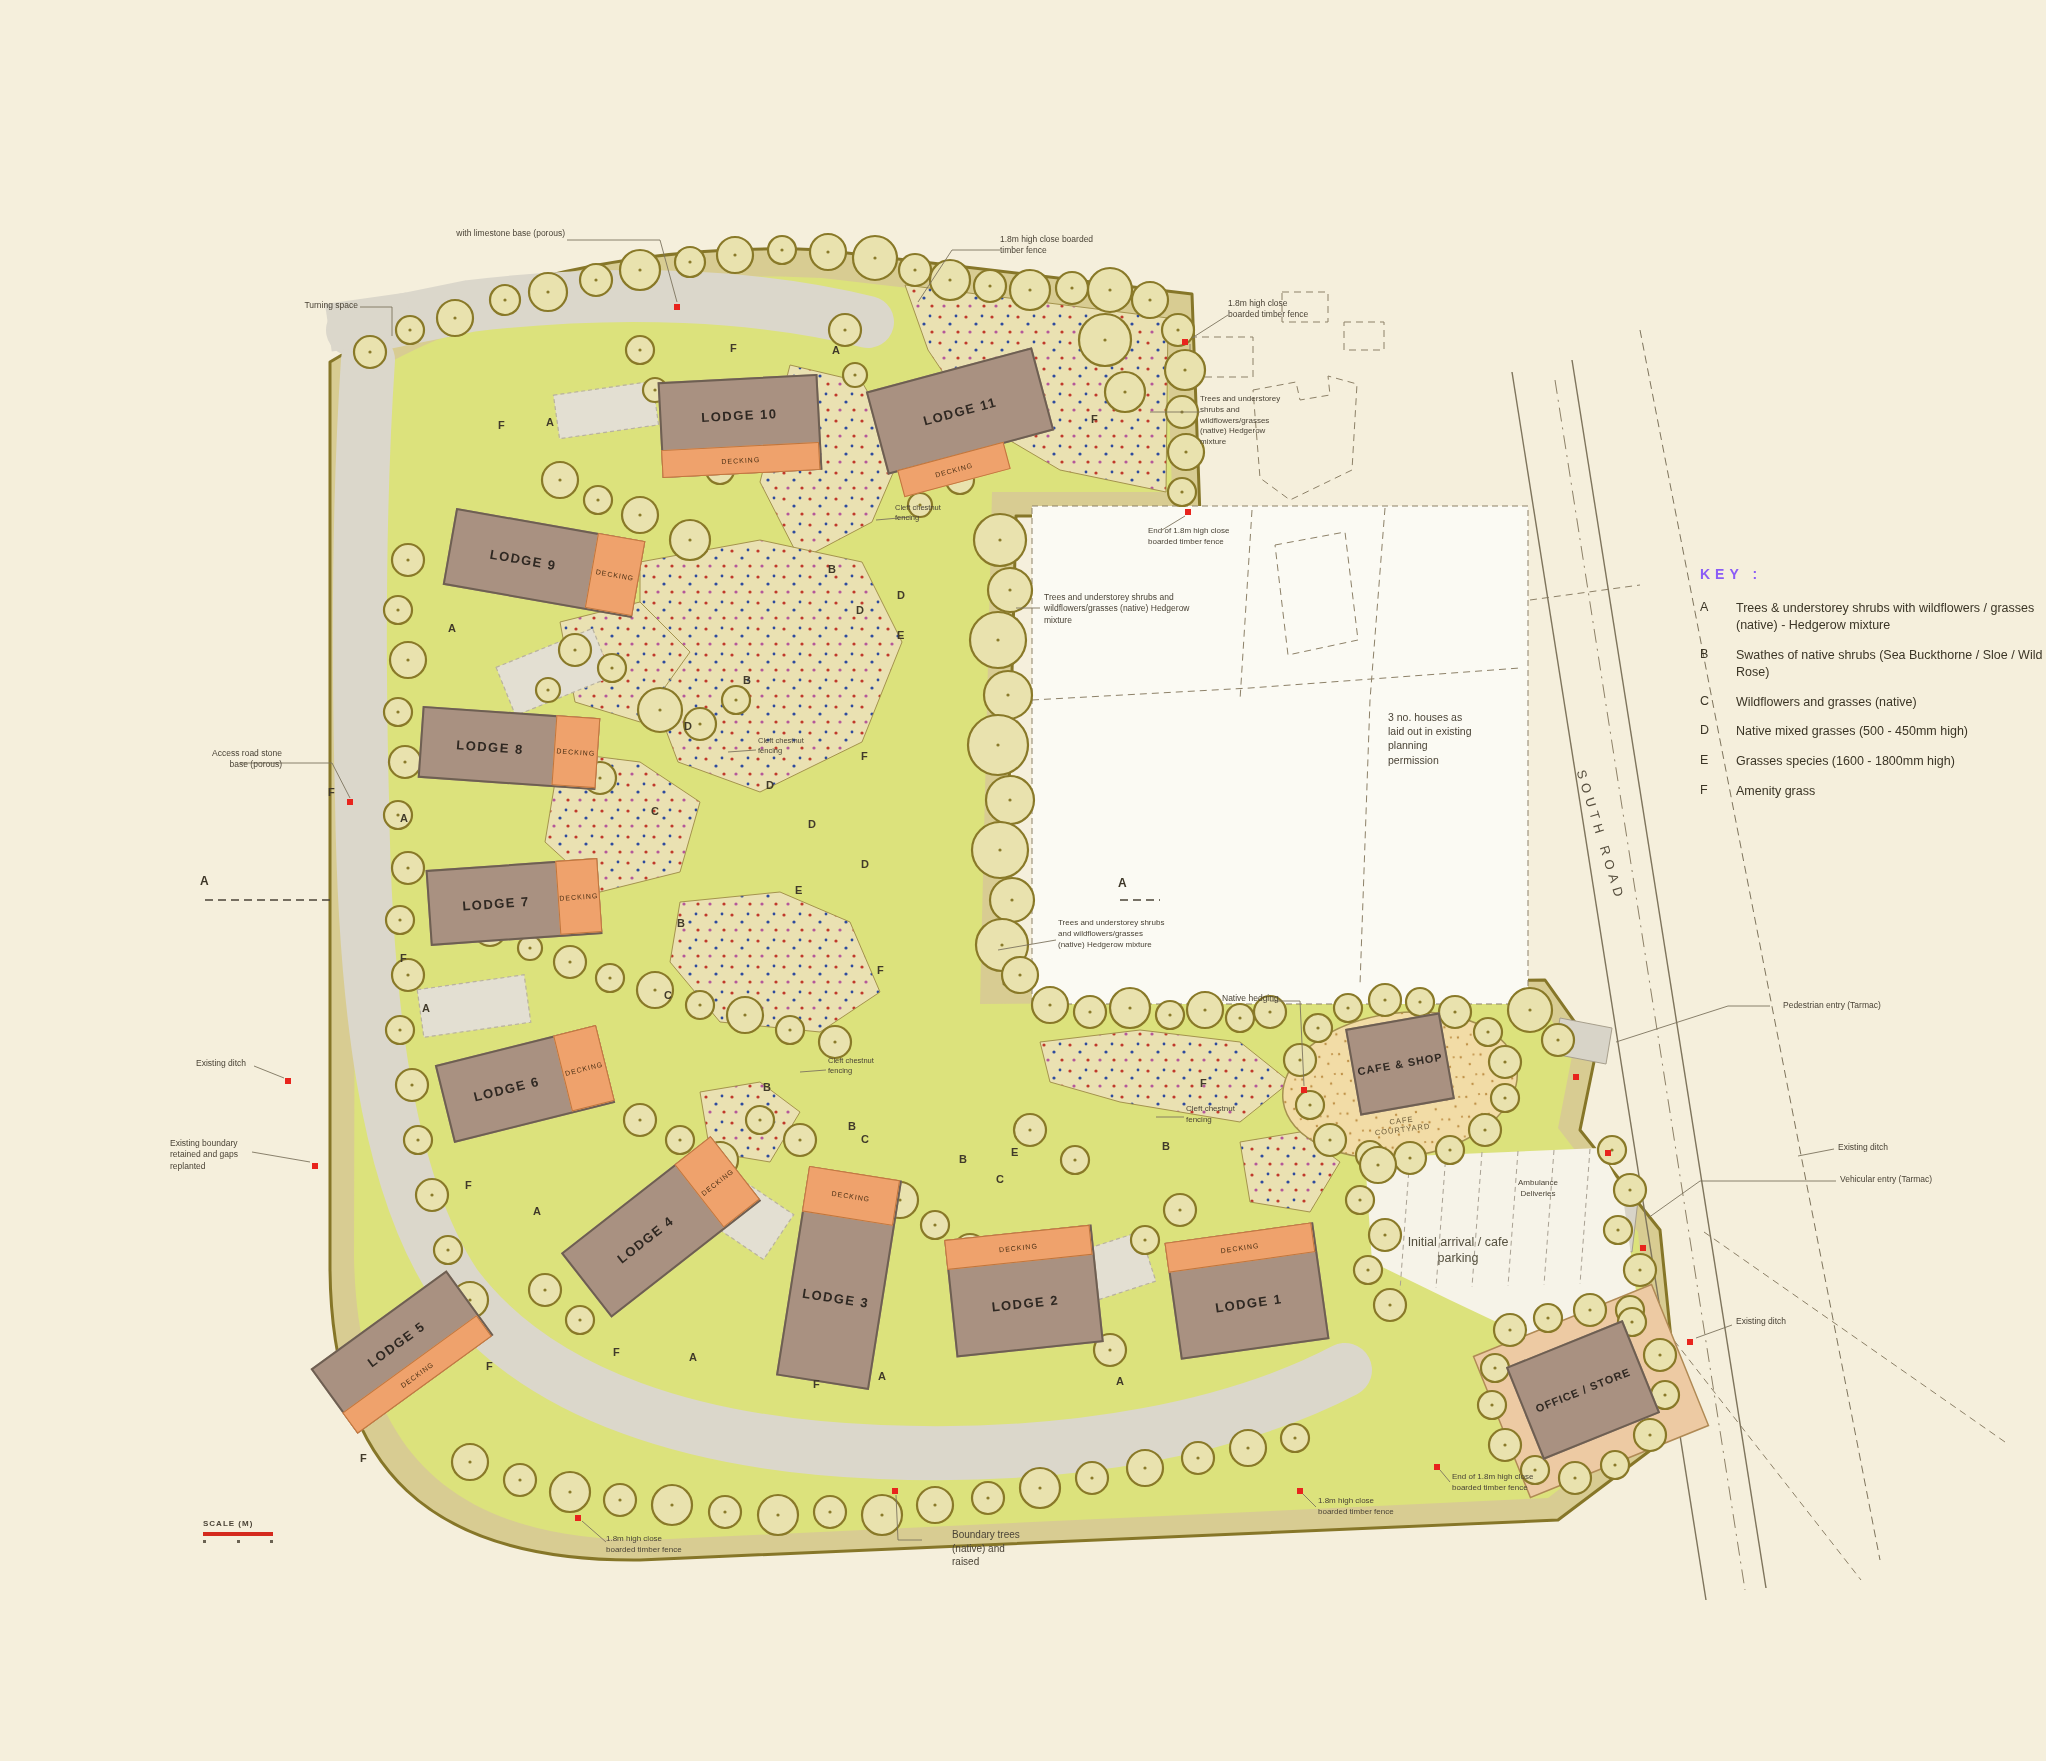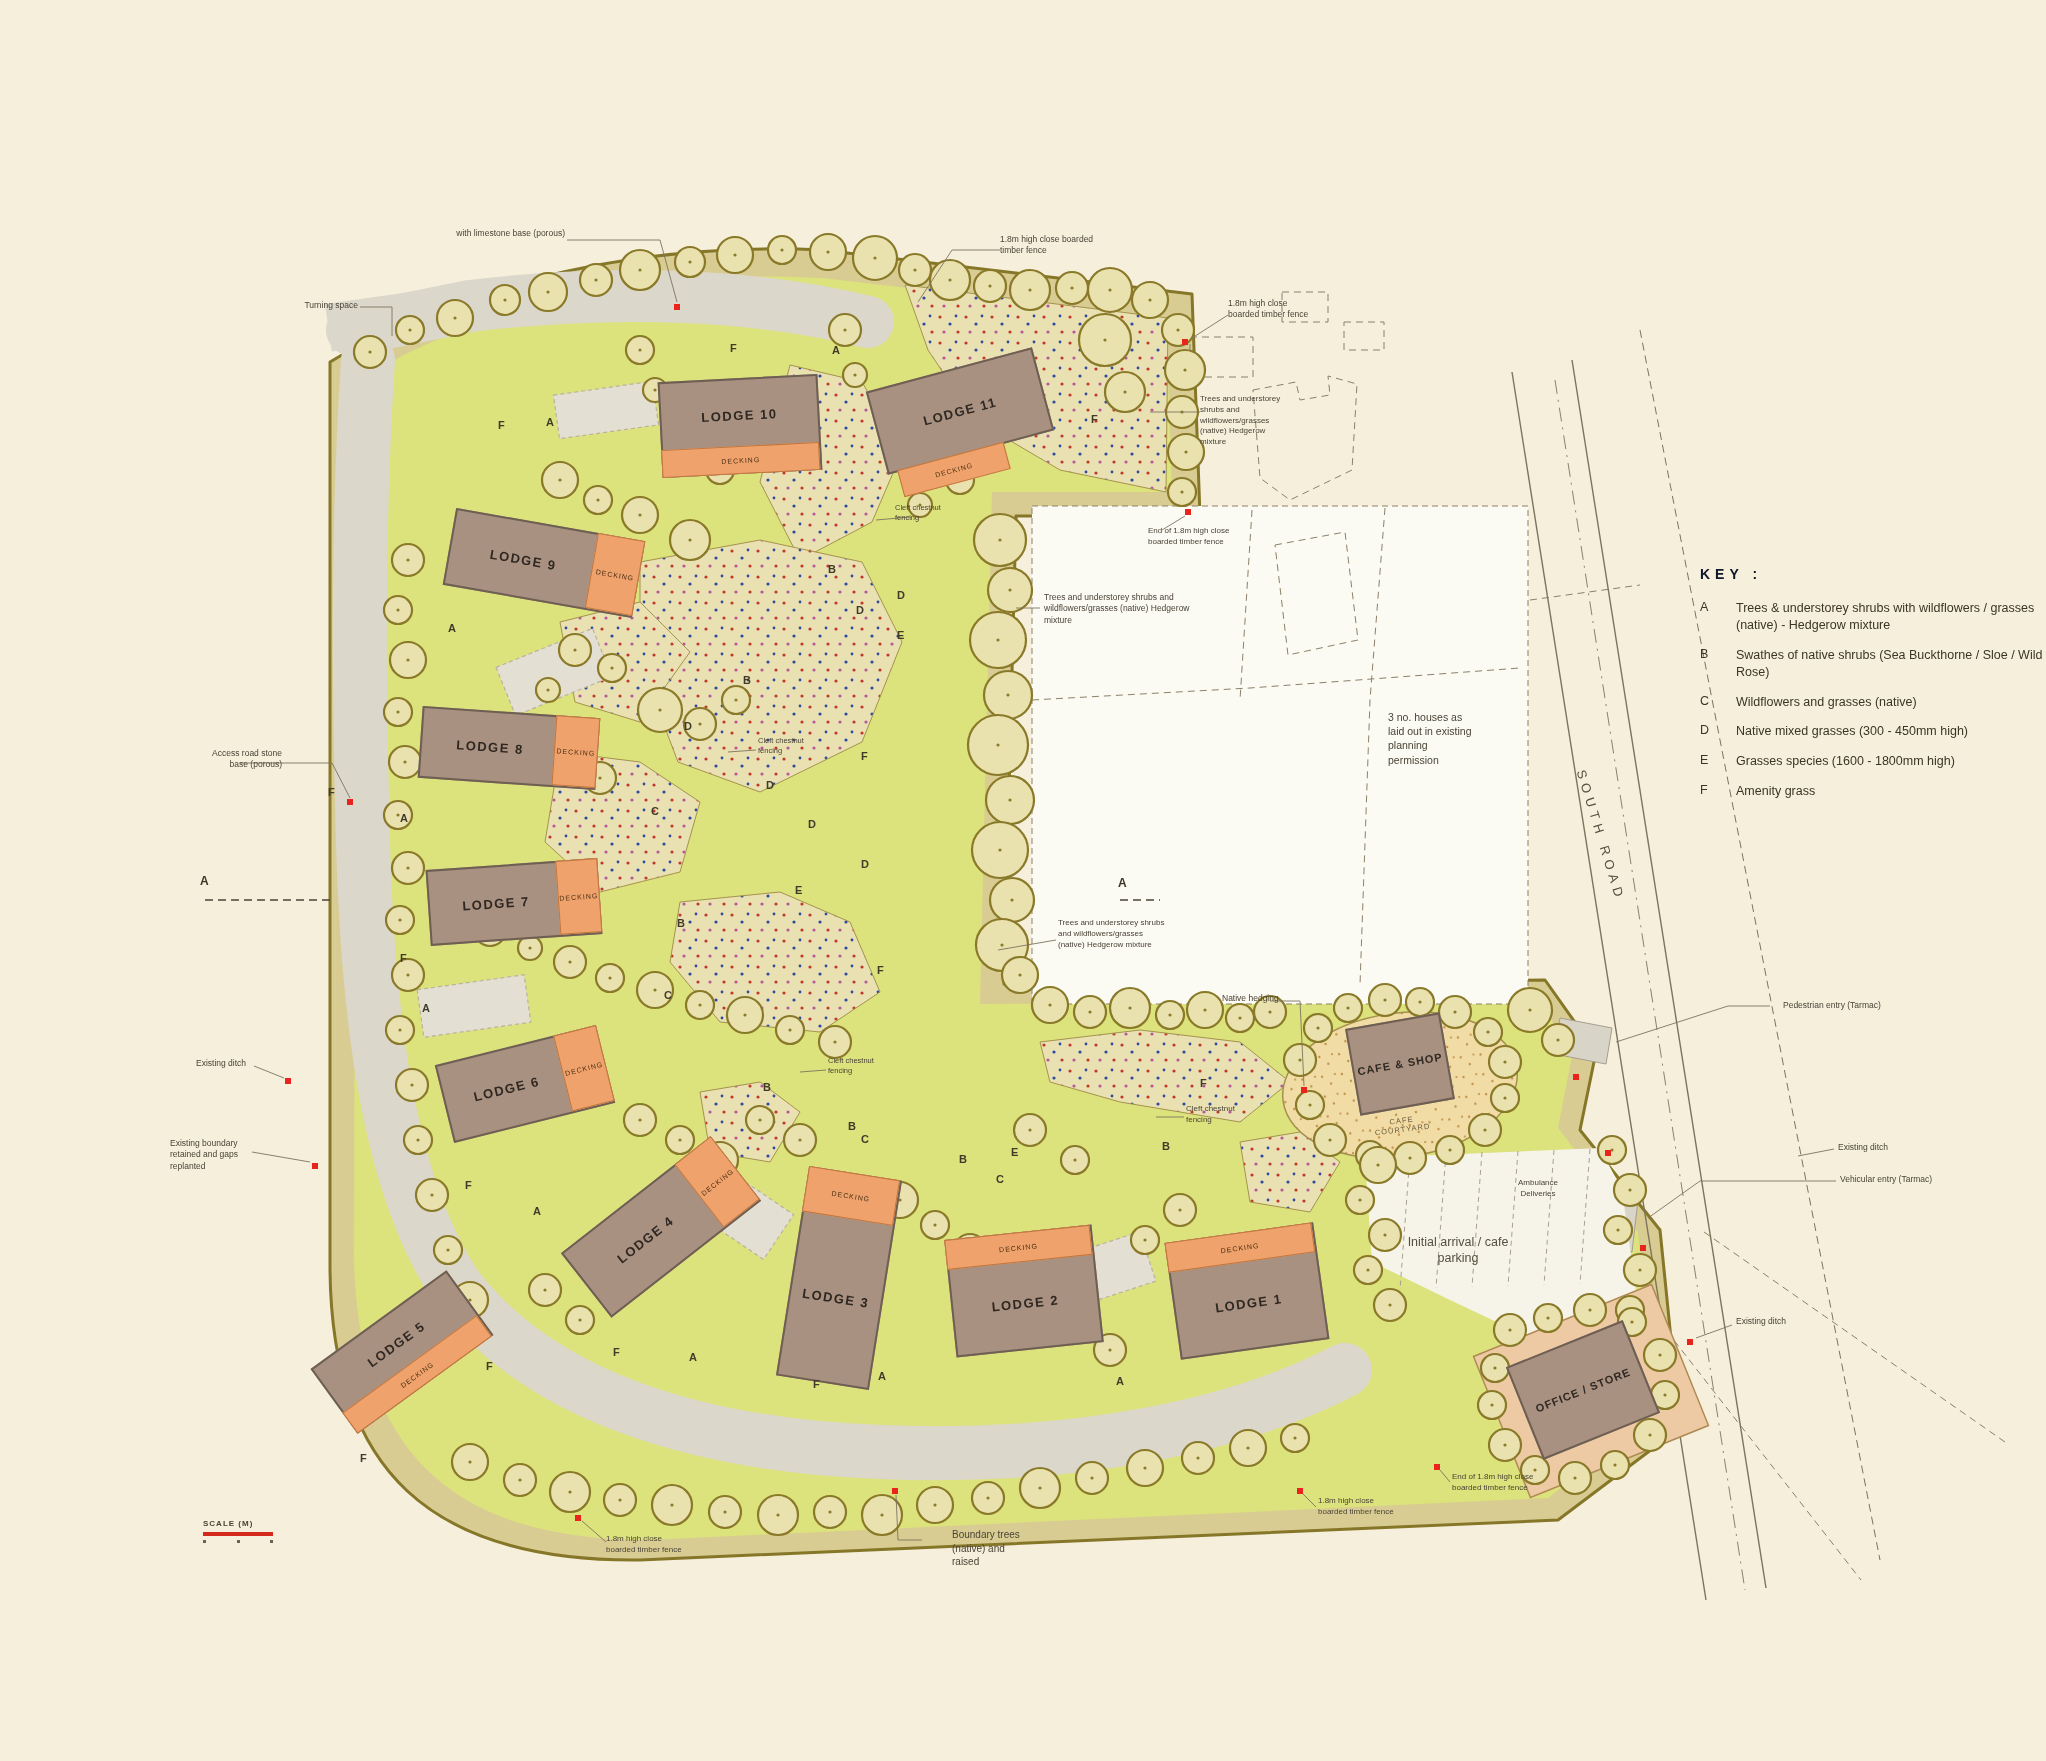--- a/index.html
+++ b/index.html
@@ -20,21 +20,21 @@
   .bld .nm{font-size:11px;font-weight:bold;letter-spacing:1px;color:#2f2822;white-space:pre-line;}
   
   .note{position:absolute;font-size:8.5px;line-height:1.35;color:#4b4437;}
   .note.r{text-align:right;}
   .note.c{text-align:center;}
   .big-note{position:absolute;font-size:12.5px;line-height:1.3;color:#55503f;text-align:center;}
   .zl{position:absolute;font-size:11px;font-weight:bold;color:#413a2a;}
   .sect{position:absolute;font-size:12px;font-weight:bold;color:#3c3526;}
   
   .key{position:absolute;left:1700px;top:566px;width:344px;}
-  .key h3{margin:0 0 18px 0;font-size:14px;letter-spacing:5px;color:#0f172a;font-weight:bold;}
+  .key h3{margin:0 0 18px 0;font-size:14px;letter-spacing:5px;color:#8b5cf6;font-weight:bold;}
   .key .row{display:flex;margin-bottom:13px;}
   .key .code{width:36px;flex:0 0 36px;font-size:12.5px;color:#3b3526;}
   .key .lbl{font-size:12.5px;line-height:1.35;color:#3b3526;}
   .southroad{position:absolute;left:1588px;top:768px;font-size:13px;letter-spacing:5px;color:#564e3e;
              transform:rotate(73deg);transform-origin:left top;white-space:nowrap;}
   .scalebar{position:absolute;left:203px;top:1519px;}
   .scalebar .t{font-size:8px;letter-spacing:1px;color:#4b4437;font-weight:bold;}
   .scalebar .bar{width:70px;height:3.5px;background:#d42a1e;margin-top:4px;}
   .scalebar .ticks{display:flex;justify-content:space-between;width:70px;margin-top:4px;}
   .scalebar .ticks i{width:3px;height:3px;background:#6a6252;}
@@ -605,21 +605,21 @@
   <div class="row">
         <span class="code">B</span>
         <span class="lbl">Swathes of native shrubs (Sea Buckthorne / Sloe / Wild Rose)</span>
       </div>
   <div class="row">
         <span class="code">C</span>
         <span class="lbl">Wildflowers and grasses (native)</span>
       </div>
   <div class="row">
         <span class="code">D</span>
-        <span class="lbl">Native mixed grasses (300 - 450mm high)</span>
+        <span class="lbl">Native mixed grasses (500 - 450mm high)</span>
       </div>
   <div class="row">
         <span class="code">E</span>
         <span class="lbl">Grasses species (1600 - 1800mm high)</span>
       </div>
   <div class="row">
         <span class="code">F</span>
         <span class="lbl">Amenity grass</span>
       </div>
 </div>

